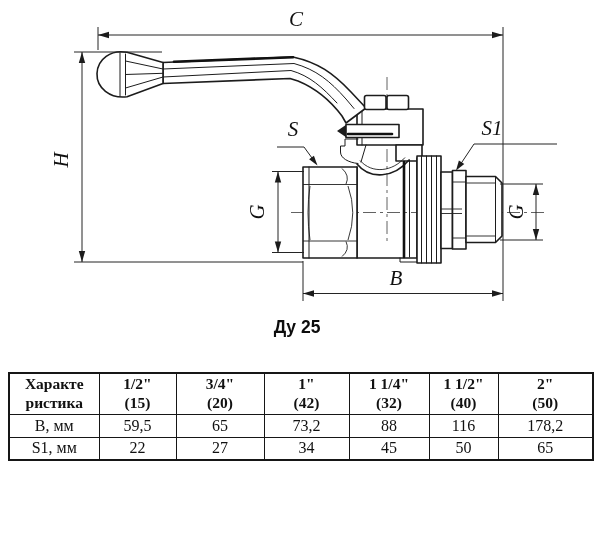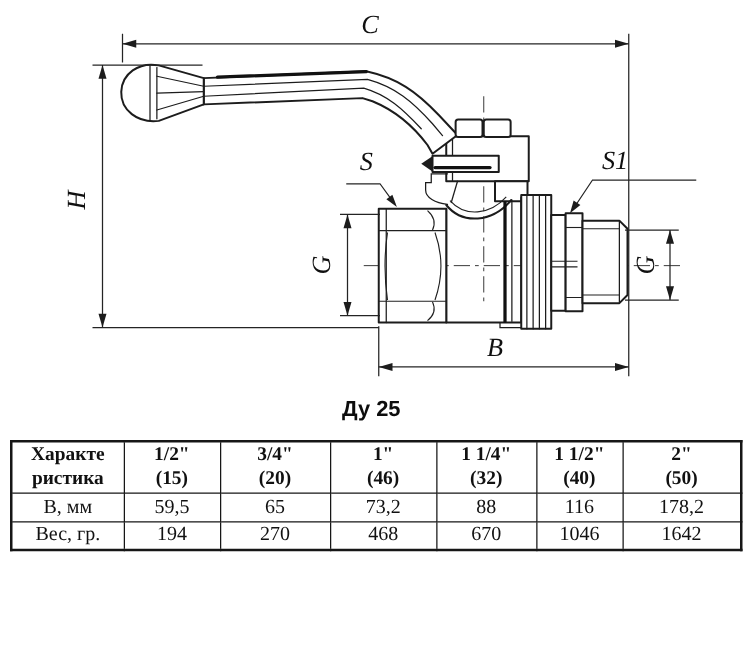--- a/index.html
+++ b/index.html
@@ -11,21 +11,21 @@
   .olw{fill:#ffffff;stroke:#1c1c1c;stroke-width:1.6;stroke-linejoin:round;}
   .thin{fill:none;stroke:#1c1c1c;stroke-width:1;stroke-linecap:round;}
   .hair{fill:none;stroke:#202020;stroke-width:0.9;}
   .thick{fill:none;stroke:#111;stroke-width:2.6;stroke-linecap:round;}
   .dim{fill:none;stroke:#242424;stroke-width:1;}
   .cl{fill:none;stroke:#3a3a3a;stroke-width:0.8;stroke-dasharray:13 4 3 4;}
   .arr{fill:#1c1c1c;stroke:none;}
   .dimtxt{font-family:"Liberation Serif", serif;font-style:italic;font-size:21px;fill:#101010;}
   .cap{font-family:"Liberation Sans", sans-serif;font-weight:700;font-size:17.5px;fill:#0d0d0d;}
   
-  #spec-table{position:absolute;left:8px;top:352px;border-collapse:collapse;table-layout:fixed;
+  #spec-table{position:absolute;left:8px;top:372px;border-collapse:collapse;table-layout:fixed;
               width:584px;background:#fff;}
   #spec-table th,#spec-table td{border:1.5px solid #161616;text-align:center;vertical-align:middle;
               padding:0;overflow:hidden;}
   #spec-table{border:2px solid #161616;}
   #spec-table thead th{height:40px;font-weight:700;font-size:15.5px;line-height:1.22;}
   #spec-table tbody td{height:21.5px;font-size:16px;font-weight:400;}
 </style>
 </head>
 <body>
 
@@ -204,21 +204,21 @@
         <th>
           <div>1/2"</div>
           <div>(15)</div>
         </th>
         <th>
           <div>3/4"</div>
           <div>(20)</div>
         </th>
         <th>
           <div>1"</div>
-          <div>(46)</div>
+          <div>(42)</div>
         </th>
         <th>
           <div>1 1/4"</div>
           <div>(32)</div>
         </th>
         <th>
           <div>1 1/2"</div>
           <div>(40)</div>
         </th>
         <th>
@@ -231,23 +231,23 @@
       <tr>
         <td>В, мм</td>
         <td>59,5</td>
         <td>65</td>
         <td>73,2</td>
         <td>88</td>
         <td>116</td>
         <td>178,2</td>
       </tr>
       <tr>
-        <td>Вес, гр.</td>
-        <td>194</td>
-        <td>270</td>
-        <td>468</td>
-        <td>670</td>
-        <td>1046</td>
-        <td>1642</td>
+        <td>S1, мм</td>
+        <td>22</td>
+        <td>27</td>
+        <td>34</td>
+        <td>45</td>
+        <td>50</td>
+        <td>65</td>
       </tr>
     </tbody>
   </table>
 </div>
 
 </body></html>

